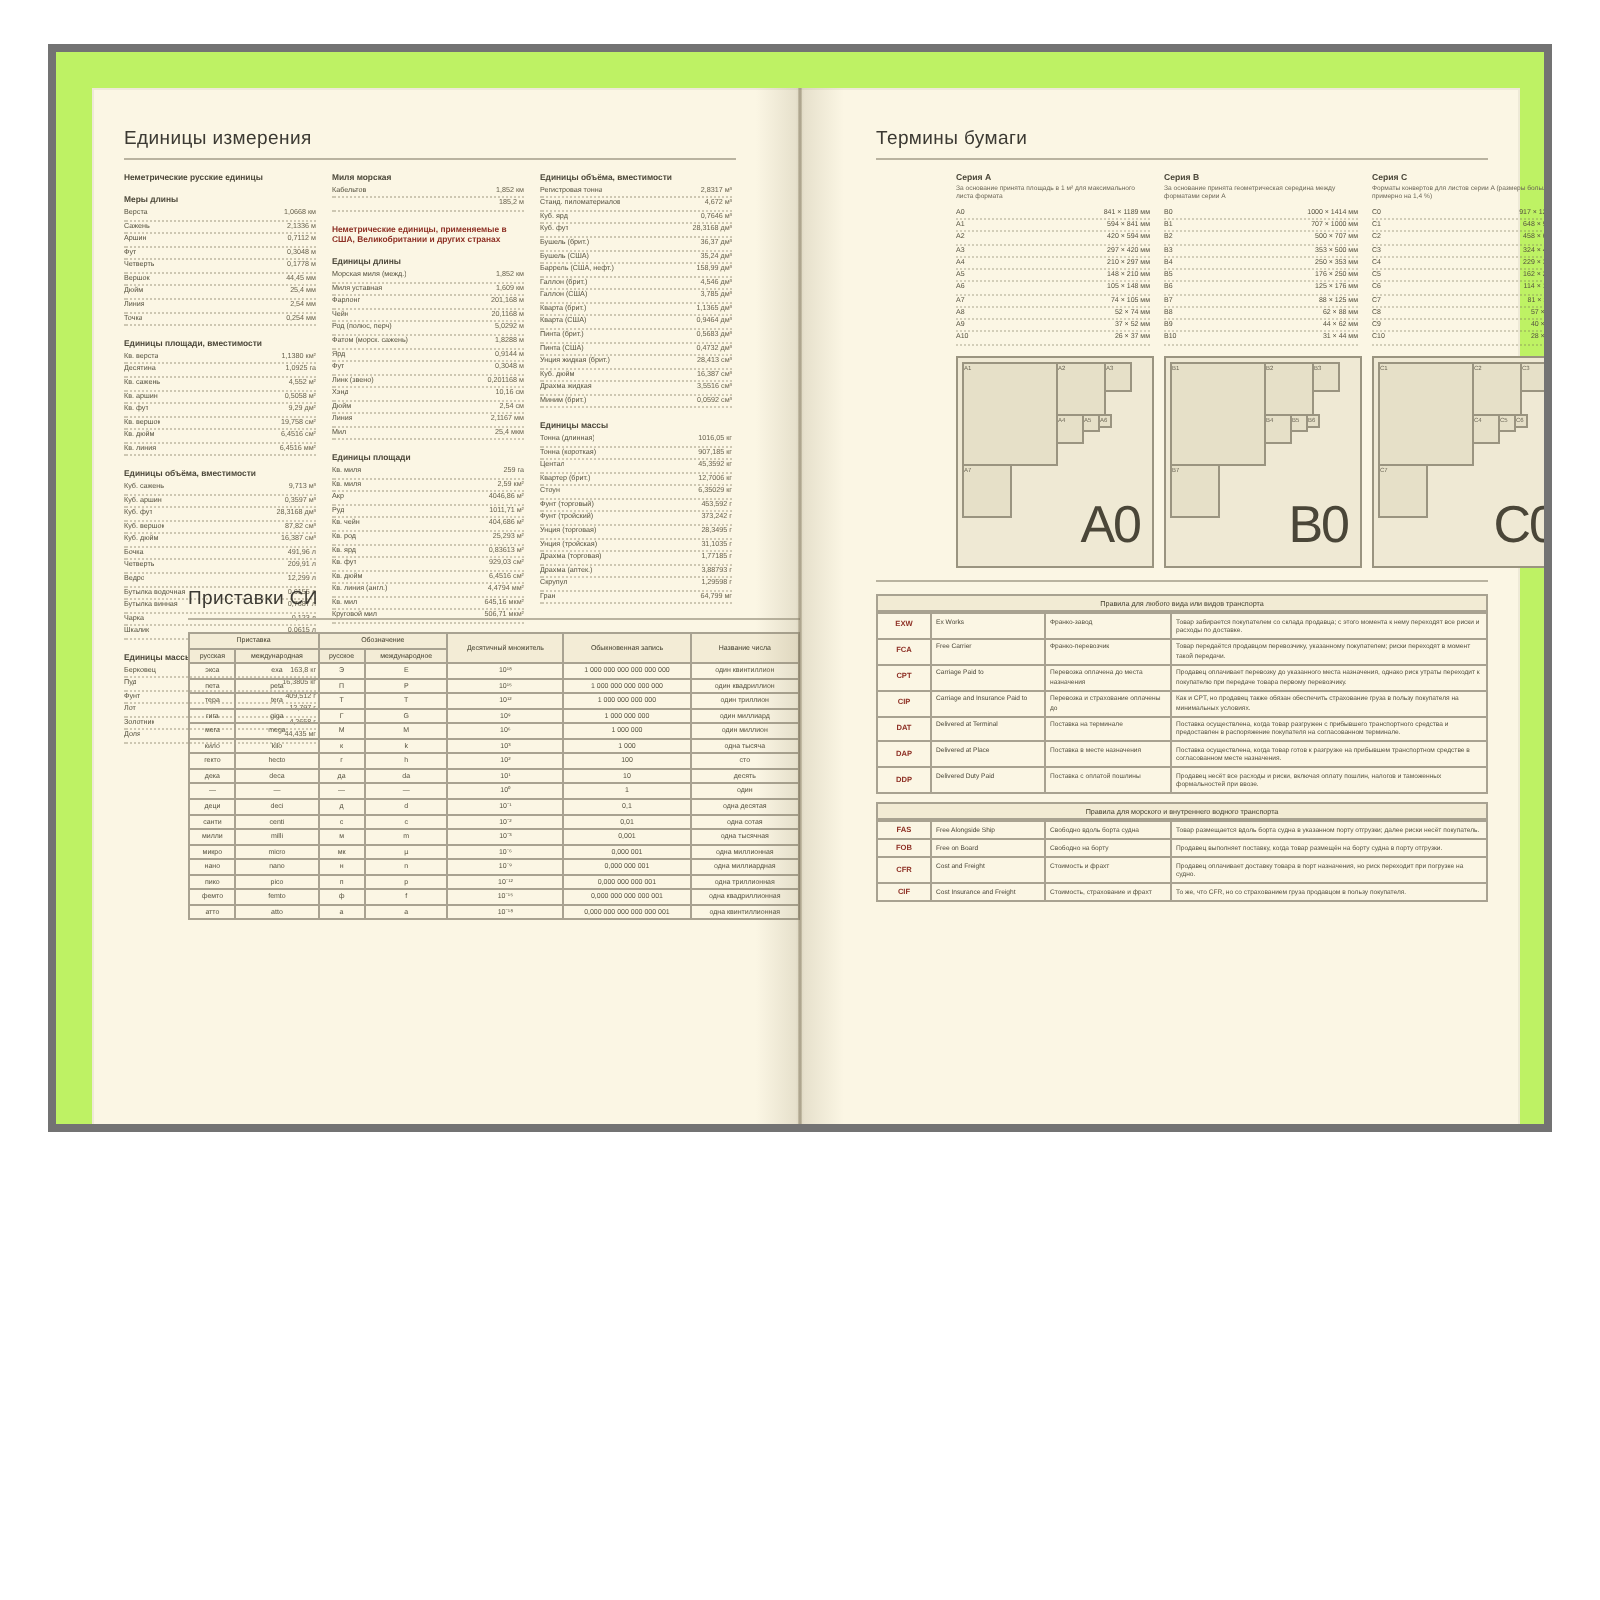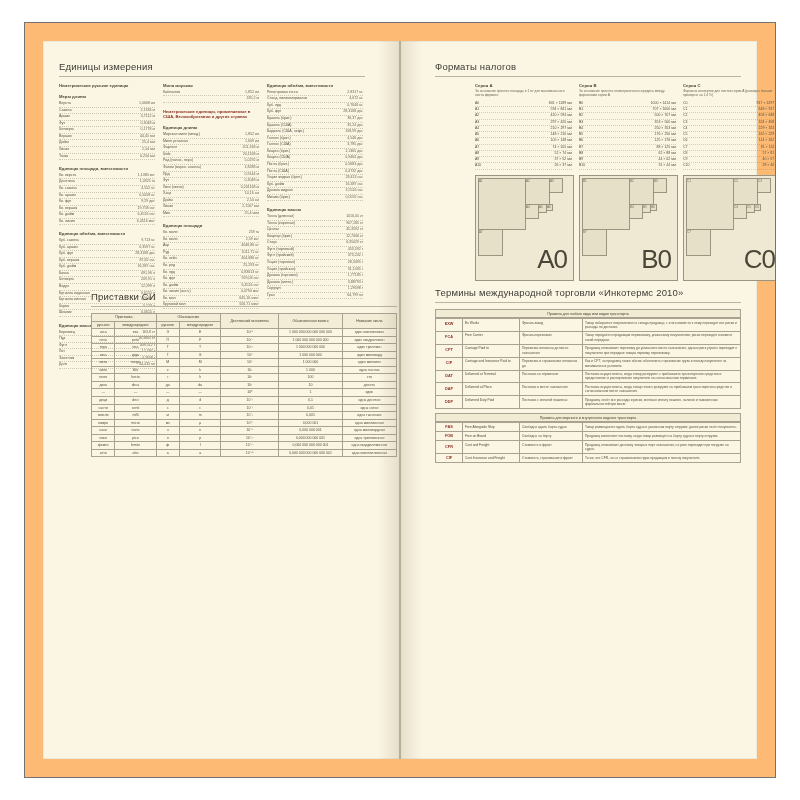--- a/index.html
+++ b/index.html
@@ -6,23 +6,23 @@
   body{
     width:800px;height:800px;background:#ffffff;
     font-family:"Liberation Sans", sans-serif;
     -webkit-font-smoothing:antialiased;
   }
   .page{
     position:relative;width:800px;height:800px;overflow:hidden;
     background:#ffffff;
   }
   .spread{
-    position:absolute;left:24px;top:22px;width:752px;height:756px;
-    background:#fdba74;
-    border:1px solid #737373;
+    position:absolute;left:24px;top:22px;width:752px;height:544px;
+    background:#bef264;
+    border:4px solid #737373;
     box-sizing:border-box;
     overflow:hidden;
   }
   .pagearea{
     position:absolute;left:18px;top:18px;width:714px;height:718px;
     background:#fbf6e4;
     box-shadow:inset 0 0 0 1px rgba(0,0,0,0.05);
   }
   .spine{
     position:absolute;left:50%;top:18px;width:2px;height:718px;
@@ -713,21 +713,21 @@
               </tr>
             </tbody>
           </table>
       </div>
 
     </div>
 
     <div class="leaf right">
 
       <div class="formats">
-        <h2 class="sec">Форматы налогов</h2>
+        <h2 class="sec">Термины бумаги</h2>
         <div class="rule"></div>
         <div class="fcols" id="format-cols">
             <div class="fcol">
               <div class="ftitle">Серия A</div>
               <div class="fdesc">За основание принята площадь в 1 м² для максимального листа формата</div>
               <div class="frow">
                 <span>A0</span>
                 <span>841 × 1189 мм</span>
               </div>
               <div class="frow">
@@ -915,21 +915,20 @@
                 <div class="lbl" style="left:71px;top:29px;">C6</div>
                 <div class="cell" style="left:2px;top:53px;width:23px;height:25px;"></div>
                 <div class="lbl" style="left:3px;top:54px;">C7</div>
                 <div class="big">C0</div>
               </div>
             </div>
           </div>
       </div>
 
       <div class="inco">
-        <h2 class="sec">Термины международной торговли «Инкотермс 2010»</h2>
         <div class="rule"></div>
         <div class="subhdr">Правила для любого вида или видов транспорта</div>
         <table class="inctab" id="inco1">
             <tbody>
               <tr>
                 <td class="code">EXW</td>
                 <td class="en">Ex Works</td>
                 <td class="ru">Франко-завод</td>
                 <td>Товар забирается покупателем со склада продавца; с этого момента к нему переходят все риски и расходы по доставке.</td>
               </tr>

